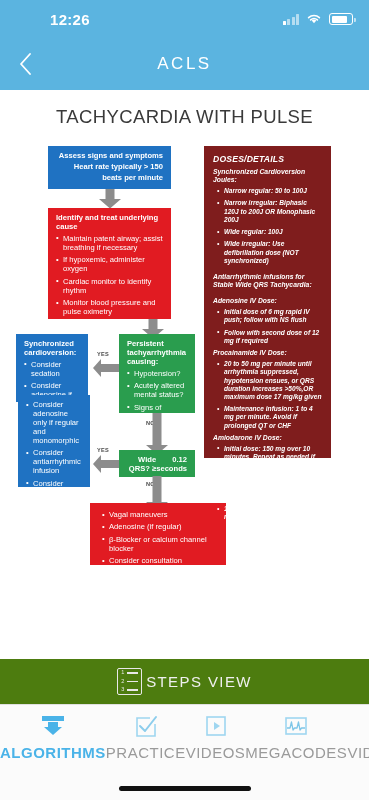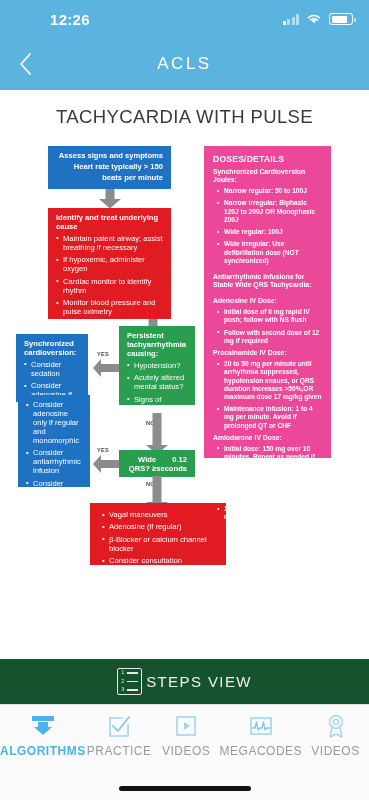--- a/index.html
+++ b/index.html
@@ -55,21 +55,21 @@
     color:#3a3a3a; padding: 16px 0 12px; font-weight:400;
   }
 
   
   .canvas { position: relative; width: 369px; height: 500px; background:#fff; }
 
   .box { position:absolute; color:#fff; padding:6px 8px; line-height:1.18; }
   .box.blue  { background:#1f72c2; }
   .box.red   { background:#e11b22; }
   .box.green { background:#2a9d4e; }
-  .box.gray  { background:#ec4899; }
+  .box.gray  { background:#7f1d1d;font-style:italic; }
 
   .box .hd { font-weight:700; font-size:7.6px; margin-bottom:3px; }
   .box ul { list-style:none; }
   .box li { position:relative; padding-left:7px; font-weight:400; font-size:7.6px; margin-bottom:3.5px; }
   .box li::before { content:"\2022"; position:absolute; left:0; top:-0.5px; }
   .box p.line { font-weight:700; font-size:7.6px; margin-bottom:2px;text-align:right; }
 
   
   .doses { font-size:6.6px; }
   .doses .title { font-weight:700; font-size:8.6px; margin-bottom:4px; letter-spacing:.2px; }
@@ -82,39 +82,39 @@
 
   
   .arrow-d { position:absolute; width:26px; }
   .arrow-d svg, .arrow-l svg { display:block; }
   .arrow-l { position:absolute; }
   .lbl { position:absolute; font-size:5.6px; font-weight:700; color:#4a4a4a; letter-spacing:.3px; }
 
   
   .stepsbar {
     position:absolute; left:0; bottom:96px; width:369px; height:45px;
-    background:#14532d; display:flex; align-items:center; justify-content:center; gap:4px;
+    background:#4d7c0f; display:flex; align-items:center; justify-content:center; gap:4px;
     cursor:pointer;
   }
   .steps-icon { width:25px; height:27px; border:1.6px solid #e8e8e8; border-radius:2px;
                 display:flex; flex-direction:column; justify-content:center; gap:3px; padding:0 3px; }
   .steps-icon span { display:flex; align-items:center; gap:2px; }
   .steps-icon span em { font-style:normal; font-size:5.5px; color:#e8e8e8; width:4px; line-height:1;}
   .steps-icon span i { display:block; height:1.6px; background:#e8e8e8; flex:1; }
   .steps-label { color:#f0f0f0; font-size:15px; letter-spacing:1.4px; }
 
   
   .tabbar {
     position:absolute; left:0; bottom:0; width:369px; height:96px;
     background:#fbfbfb; border-top:1px solid #e0e0e0;
     display:flex; align-items:flex-start; padding-top:8px;
   }
   .tab { flex:1; display:flex; flex-direction:column; align-items:center; gap:5px; cursor:pointer; }
   .tab .ticon { height:26px; display:flex; align-items:center; justify-content:center; }
-  .tab .tlabel { font-size:12px; letter-spacing:.5px; color:#9a9a9a; }
+  .tab .tlabel { font-size:15px; letter-spacing:.5px; color:#9a9a9a; }
   .tab.active .tlabel { color:#4ab3e8; font-weight:700; }
   .home-indicator {
     position:absolute; bottom:9px; left:50%; transform:translateX(-50%);
     width:132px; height:5px; border-radius:3px; background:#111;
   }
 </style>
 </head>
 <body>
 
 <div id="app">
@@ -175,21 +175,21 @@
         <li>Assess 12-lead ECG</li>
       </ul>
     </div>
 
     <div class="arrow-d" style="left:140px; top:179px;">
       <svg width="26" height="20" viewBox="0 0 26 20">
           <path d="M8.5 0 H17.5 V10 H24 L13 19.5 L2 10 H8.5 Z" fill="#8c8c8c"></path>
         </svg>
     </div>
 
-    <div class="box green" style="left:119px; top:186px; width:76px; height:79px;">
+    <div class="box green" style="left:119px; top:194px; width:76px; height:79px;">
       <div class="hd">Persistent tachyarrhythmia causing:</div>
       <ul>
         <li>Hypotension?</li>
         <li>Acutely altered mental status?</li>
         <li>Signs of shock?</li>
         <li>Chest pain?</li>
         <li>Acute heart failure?</li>
       </ul>
     </div>
 

